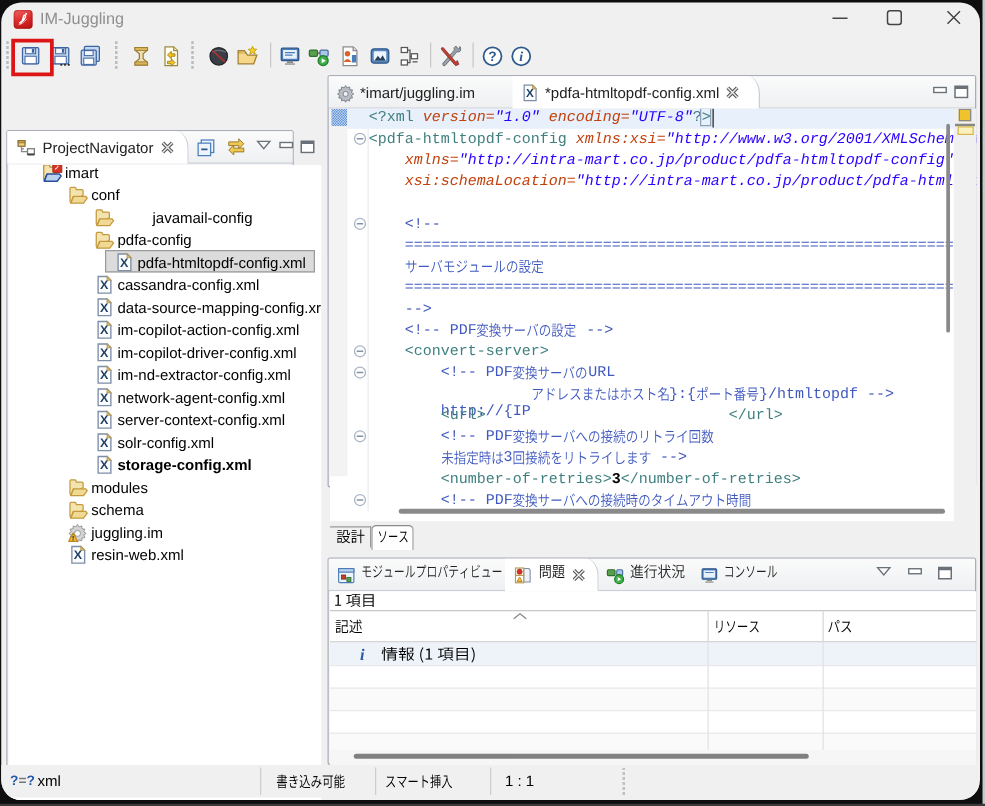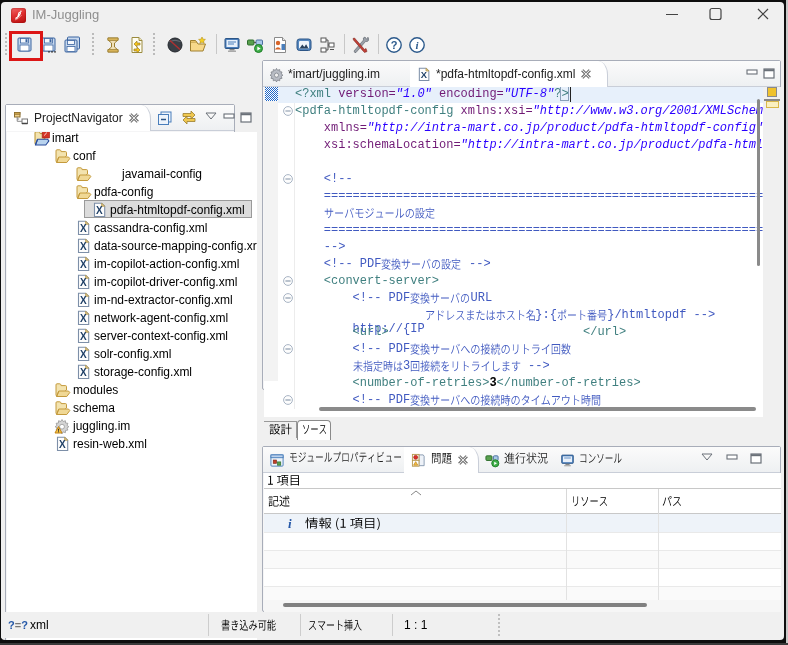--- a/index.html
+++ b/index.html
@@ -1,30 +1,30 @@
 <!DOCTYPE html>
 <html><head><meta charset="utf-8"><style>
 html,body{margin:0;padding:0;}
 body{width:788px;height:645px;background:#0e0e0e;position:relative;overflow:hidden;
   font-family:"Liberation Sans",sans-serif;}
 *{box-sizing:border-box;}
 .abs{position:absolute;}
 #win{position:absolute;left:1px;top:2px;width:783px;height:638px;background:#f0f0f0;
-  border-radius:4px;overflow:hidden;}
+  border-radius:16px;overflow:hidden;}
 .panel{position:absolute;border:1px solid #a8adb9;background:#f5f5f6;border-radius:2px;}
 .phead{position:absolute;left:0;top:0;right:0;height:26px;
   background:linear-gradient(#fbfbfb,#eef0f2);border-bottom:1px solid #c9ced8;}
 .vtab{position:absolute;top:0;height:26px;background:#fff;border-right:1px solid #c9ced8;
   border-top-right-radius:10px 14px;display:flex;align-items:center;padding:0 6px 0 7px;gap:5px;}
 .vtabtxt{font-size:12px;color:#222;white-space:nowrap;}
 .etab{position:absolute;top:0;height:26px;display:flex;align-items:center;padding:0 5px;gap:4px;}
 .etab.inactive{color:#333;}
 mono,.mono{font-family:"Liberation Mono",monospace;font-size:12px;}
 .cl{position:absolute;height:17px;line-height:17px;white-space:pre;}
-.t{color:#3f7f7f;} .a{color:#701a75;} .v{color:#2a00ff;font-style:italic;} 
+.t{color:#3f7f7f;} .a{color:#c2410c;font-style:italic;} .v{color:#2a00ff;font-style:italic;} 
 .cm{color:#4059c0;} .tx{color:#000;font-weight:bold;}
 .gline{position:absolute;background:#e9e9e9;height:1px;}
 .sep{position:absolute;width:1px;background:#d4d4d4;}
 </style></head><body>
 <div id="win">
     <div style="position:absolute;left:-1px;top:-2px;width:788px;height:645px;">
 
 <div class="abs" style="left:11px;top:8px;width:15px;height:15px;border-radius:3px;
   background:linear-gradient(160deg,#f26a6a 0%,#e03030 45%,#b80f0f 100%);box-shadow:inset 0 0 2px #8d0707;">
   <svg width="15" height="15" viewBox="0 0 17 17" style="position:absolute;left:0;top:0;">
@@ -251,21 +251,21 @@
  <path d="M2.5 1.2 h7.2 l3 3 v10.3 h-10.2 Z" fill="#fdfdfd" stroke="#7d8fa8" stroke-width="1.1"></path>
  <path d="M9.7 1.2 v3 h3 Z" fill="#e4cf96" stroke="#b89a50" stroke-width="0.9"></path>
  <text x="7.4" y="11.5" font-size="10" font-weight="bold" fill="#1e3f66" text-anchor="middle" font-family="Liberation Sans">X</text>
 </svg>
           <div class="abs" style="left:87px;top:215px;font-size:12px;color:#000;white-space:nowrap;z-index:2;">solr-config.xml</div>
           <svg class="abs" style="left:69px;top:232px;" width="15" height="16" viewBox="0 0 15 16">
  <path d="M2.5 1.2 h7.2 l3 3 v10.3 h-10.2 Z" fill="#fdfdfd" stroke="#7d8fa8" stroke-width="1.1"></path>
  <path d="M9.7 1.2 v3 h3 Z" fill="#e4cf96" stroke="#b89a50" stroke-width="0.9"></path>
  <text x="7.4" y="11.5" font-size="10" font-weight="bold" fill="#1e3f66" text-anchor="middle" font-family="Liberation Sans">X</text>
 </svg>
-          <div class="abs" style="left:87px;top:233px;font-size:12px;color:#000;white-space:nowrap;z-index:2;">storage-config.xml</div>
+          <div class="abs" style="left:87px;top:233px;font-size:12px;color:#000;white-space:nowrap;z-index:2;font-weight:bold;">storage-config.xml</div>
           <svg class="abs" style="left:47px;top:250px;" width="17" height="16" viewBox="0 0 17 16">
  <path d="M2 5 v-2.2 q0-1 1-1 h2.8 q0.8 0 1 0.8 l0.3 1 h4.4 q1 0 1 1 V8 l-8 6 h-1.5 q-1 0 -1-1 Z" fill="#f3e3af" stroke="#c49a3c" stroke-width="1"></path>
  <path d="M4.8 9 h9.7 l1.3 1.5 -3 4 H2.6 Z" fill="#f0d895" stroke="#c49a3c" stroke-width="1" stroke-linejoin="round"></path>
  <path d="M4.8 9 L2.6 14.5" fill="none" stroke="#c49a3c" stroke-width="1"></path>
 </svg>
           <div class="abs" style="left:66px;top:251px;font-size:12px;color:#000;white-space:nowrap;z-index:2;">modules</div>
           <svg class="abs" style="left:47px;top:268px;" width="17" height="16" viewBox="0 0 17 16">
  <path d="M2 5 v-2.2 q0-1 1-1 h2.8 q0.8 0 1 0.8 l0.3 1 h4.4 q1 0 1 1 V8 l-8 6 h-1.5 q-1 0 -1-1 Z" fill="#f3e3af" stroke="#c49a3c" stroke-width="1"></path>
  <path d="M4.8 9 h9.7 l1.3 1.5 -3 4 H2.6 Z" fill="#f0d895" stroke="#c49a3c" stroke-width="1" stroke-linejoin="round"></path>
  <path d="M4.8 9 L2.6 14.5" fill="none" stroke="#c49a3c" stroke-width="1"></path>

